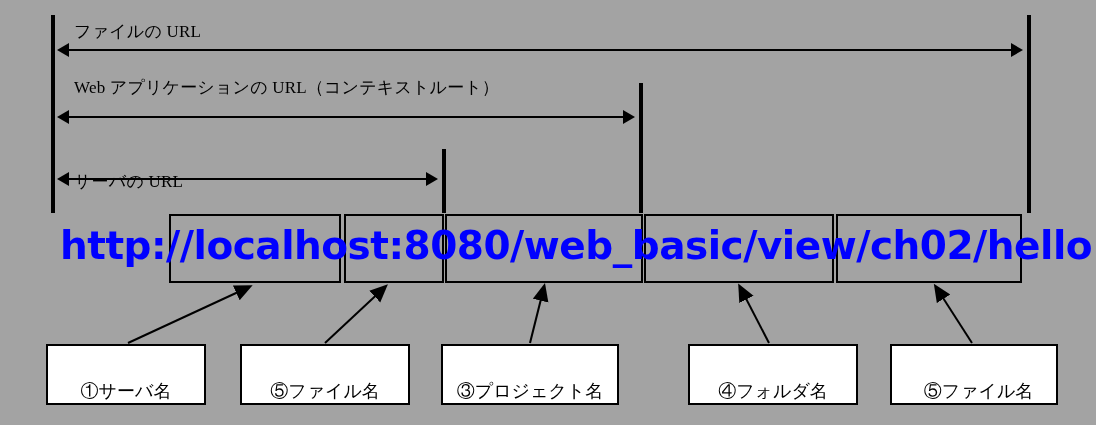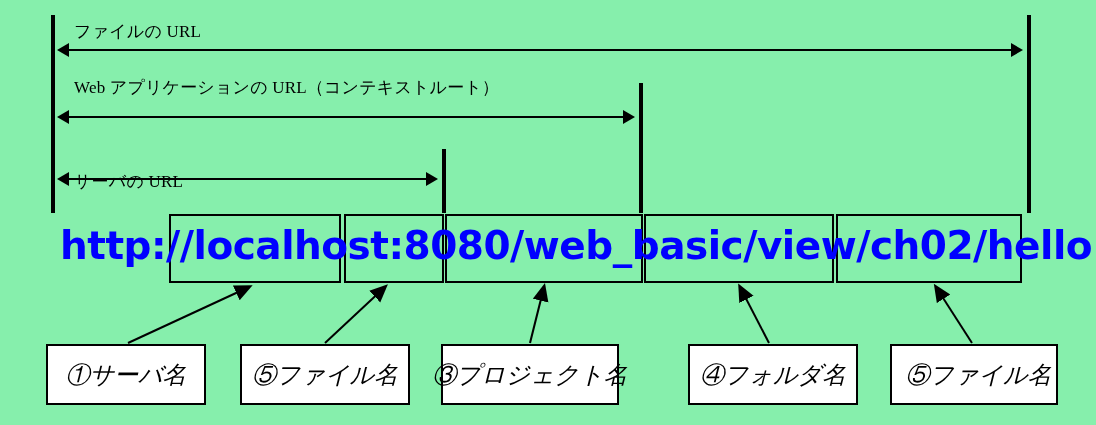--- a/index.html
+++ b/index.html
@@ -4,21 +4,21 @@
 <style>
   html, body {
     margin: 0;
     padding: 0;
     background: #ffffff;
   }
   #stage {
     position: relative;
     width: 1096px;
     height: 425px;
-    background: #86efac;
+    background: #a3a3a3;
     overflow: hidden;
     font-family: "Liberation Serif", "DejaVu Serif", serif;
   }
 
   
   .vbar {
     position: absolute;
     background: #000000;
     width: 4px;
   }
@@ -87,28 +87,27 @@
     z-index: 2;
   }
 
   
   .cap-box {
     position: absolute;
     border: 2px solid #000000;
     background: #ffffff;
     box-sizing: border-box;
     display: flex;
-    align-items: center;
+    align-items: flex-end;
     justify-content: center;
     font-family: "Liberation Serif", "DejaVu Serif", serif;
-    font-size: 24px;
+    font-size: 18px;
     color: #000000;
     white-space: nowrap;
     z-index: 2;
-    font-style: italic;
   }
 
   
   #connectors {
     position: absolute;
     left: 0;
     top: 0;
     width: 1096px;
     height: 425px;
     z-index: 1;

